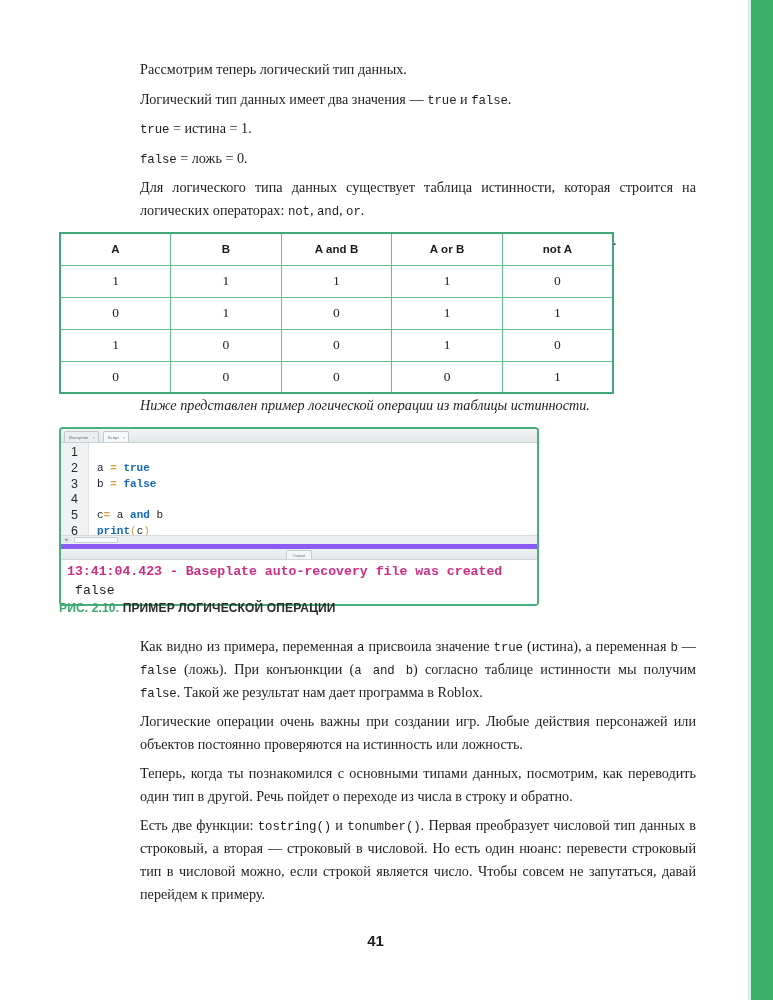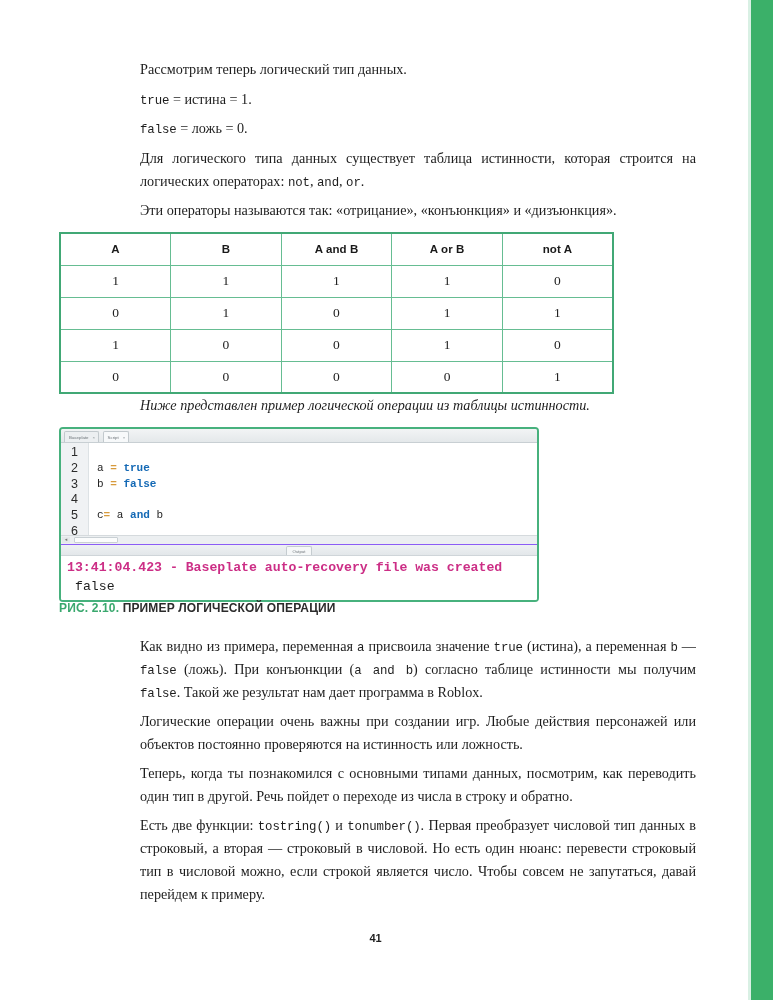--- a/index.html
+++ b/index.html
@@ -194,21 +194,21 @@
   }
   #hscroll .sb-left {
     position: absolute; left: 1px; top: 1px;
     width: 8px; height: 6px;
     background: #e4e8ea;
     font-size: 5px; color: #777; line-height: 6px; text-align: center;
   }
 
   #output-panel {
     background: #ffffff;
-    border-top: 1px solid #8b5cf6;
+    border-top: 5px solid #8b5cf6;
   }
   #output-tabbar {
     height: 11px;
     background: linear-gradient(#eef1f3, #e3e7ea);
     border-bottom: 1px solid #cfd5d9;
     display: flex;
     justify-content: center;
     align-items: flex-end;
   }
   #output-tabbar .otab {
@@ -258,36 +258,37 @@
   #body-block .para { margin-bottom: 1px; }
   #body-block .para + .para { margin-top: 6px; }
 
   
   #page-number {
     position: absolute;
     left: 0; top: 932px;
     width: 751px;
     text-align: center;
     font-family: "Liberation Sans", sans-serif;
-    font-size: 11px;
+    font-size: 15px;
     font-weight: bold;
     color: #1f1f1f;
   }
 </style>
 </head>
 <body>
 
 <div id="edge-seam"></div>
 <div id="edge-bar"></div>
 
 <div id="page">
 
   <div id="intro-block">
     <p class="para">Рассмотрим теперь логический тип данных.</p>
 
+    <p class="para"><span>Логический тип данных имеет два значения — </span><span class="mono">true</span><span> и </span><span class="mono">false</span><span>.</span></p>
 
     <p class="para"><span class="mono">true</span><span> = истина = 1.</span></p>
 
     <p class="para"><span class="mono">false</span><span> = ложь = 0.</span></p>
 
     <p class="para"><span>Для логического типа данных существует таблица истинности, которая строится на логических операторах: </span><span class="mono">not</span><span>, </span><span class="mono">and</span><span>, </span><span class="mono">or</span><span>.</span></p>
 
     <p class="para">Эти операторы называются так: «отрицание», «конъюнкция» и «дизъюнкция».</p>
   </div>
 
@@ -354,20 +355,21 @@
         <div class="ln">4</div>
         <div class="ln">5</div>
         <div class="ln">6</div>
       </div>
       <div id="code-lines">
           <div class="cl">&nbsp;</div>
           <div class="cl"><span class="tok-id">a </span><span class="tok-op">= </span><span class="tok-kw">true</span></div>
           <div class="cl"><span class="tok-id">b </span><span class="tok-op">= </span><span class="tok-kw">false</span></div>
           <div class="cl">&nbsp;</div>
           <div class="cl"><span class="tok-id">c</span><span class="tok-op">=</span><span class="tok-id"> a </span><span class="tok-kw">and</span><span class="tok-id"> b</span></div>
+          <div class="cl"><span class="tok-fn">print</span><span class="tok-par">(</span><span class="tok-id">c</span><span class="tok-par">)</span></div>
         </div>
     </div>
 
     <div id="hscroll">
       <div class="sb-left">◂</div>
       <div class="thumb"></div>
     </div>
 
     <div id="output-panel">
       <div id="output-tabbar">

